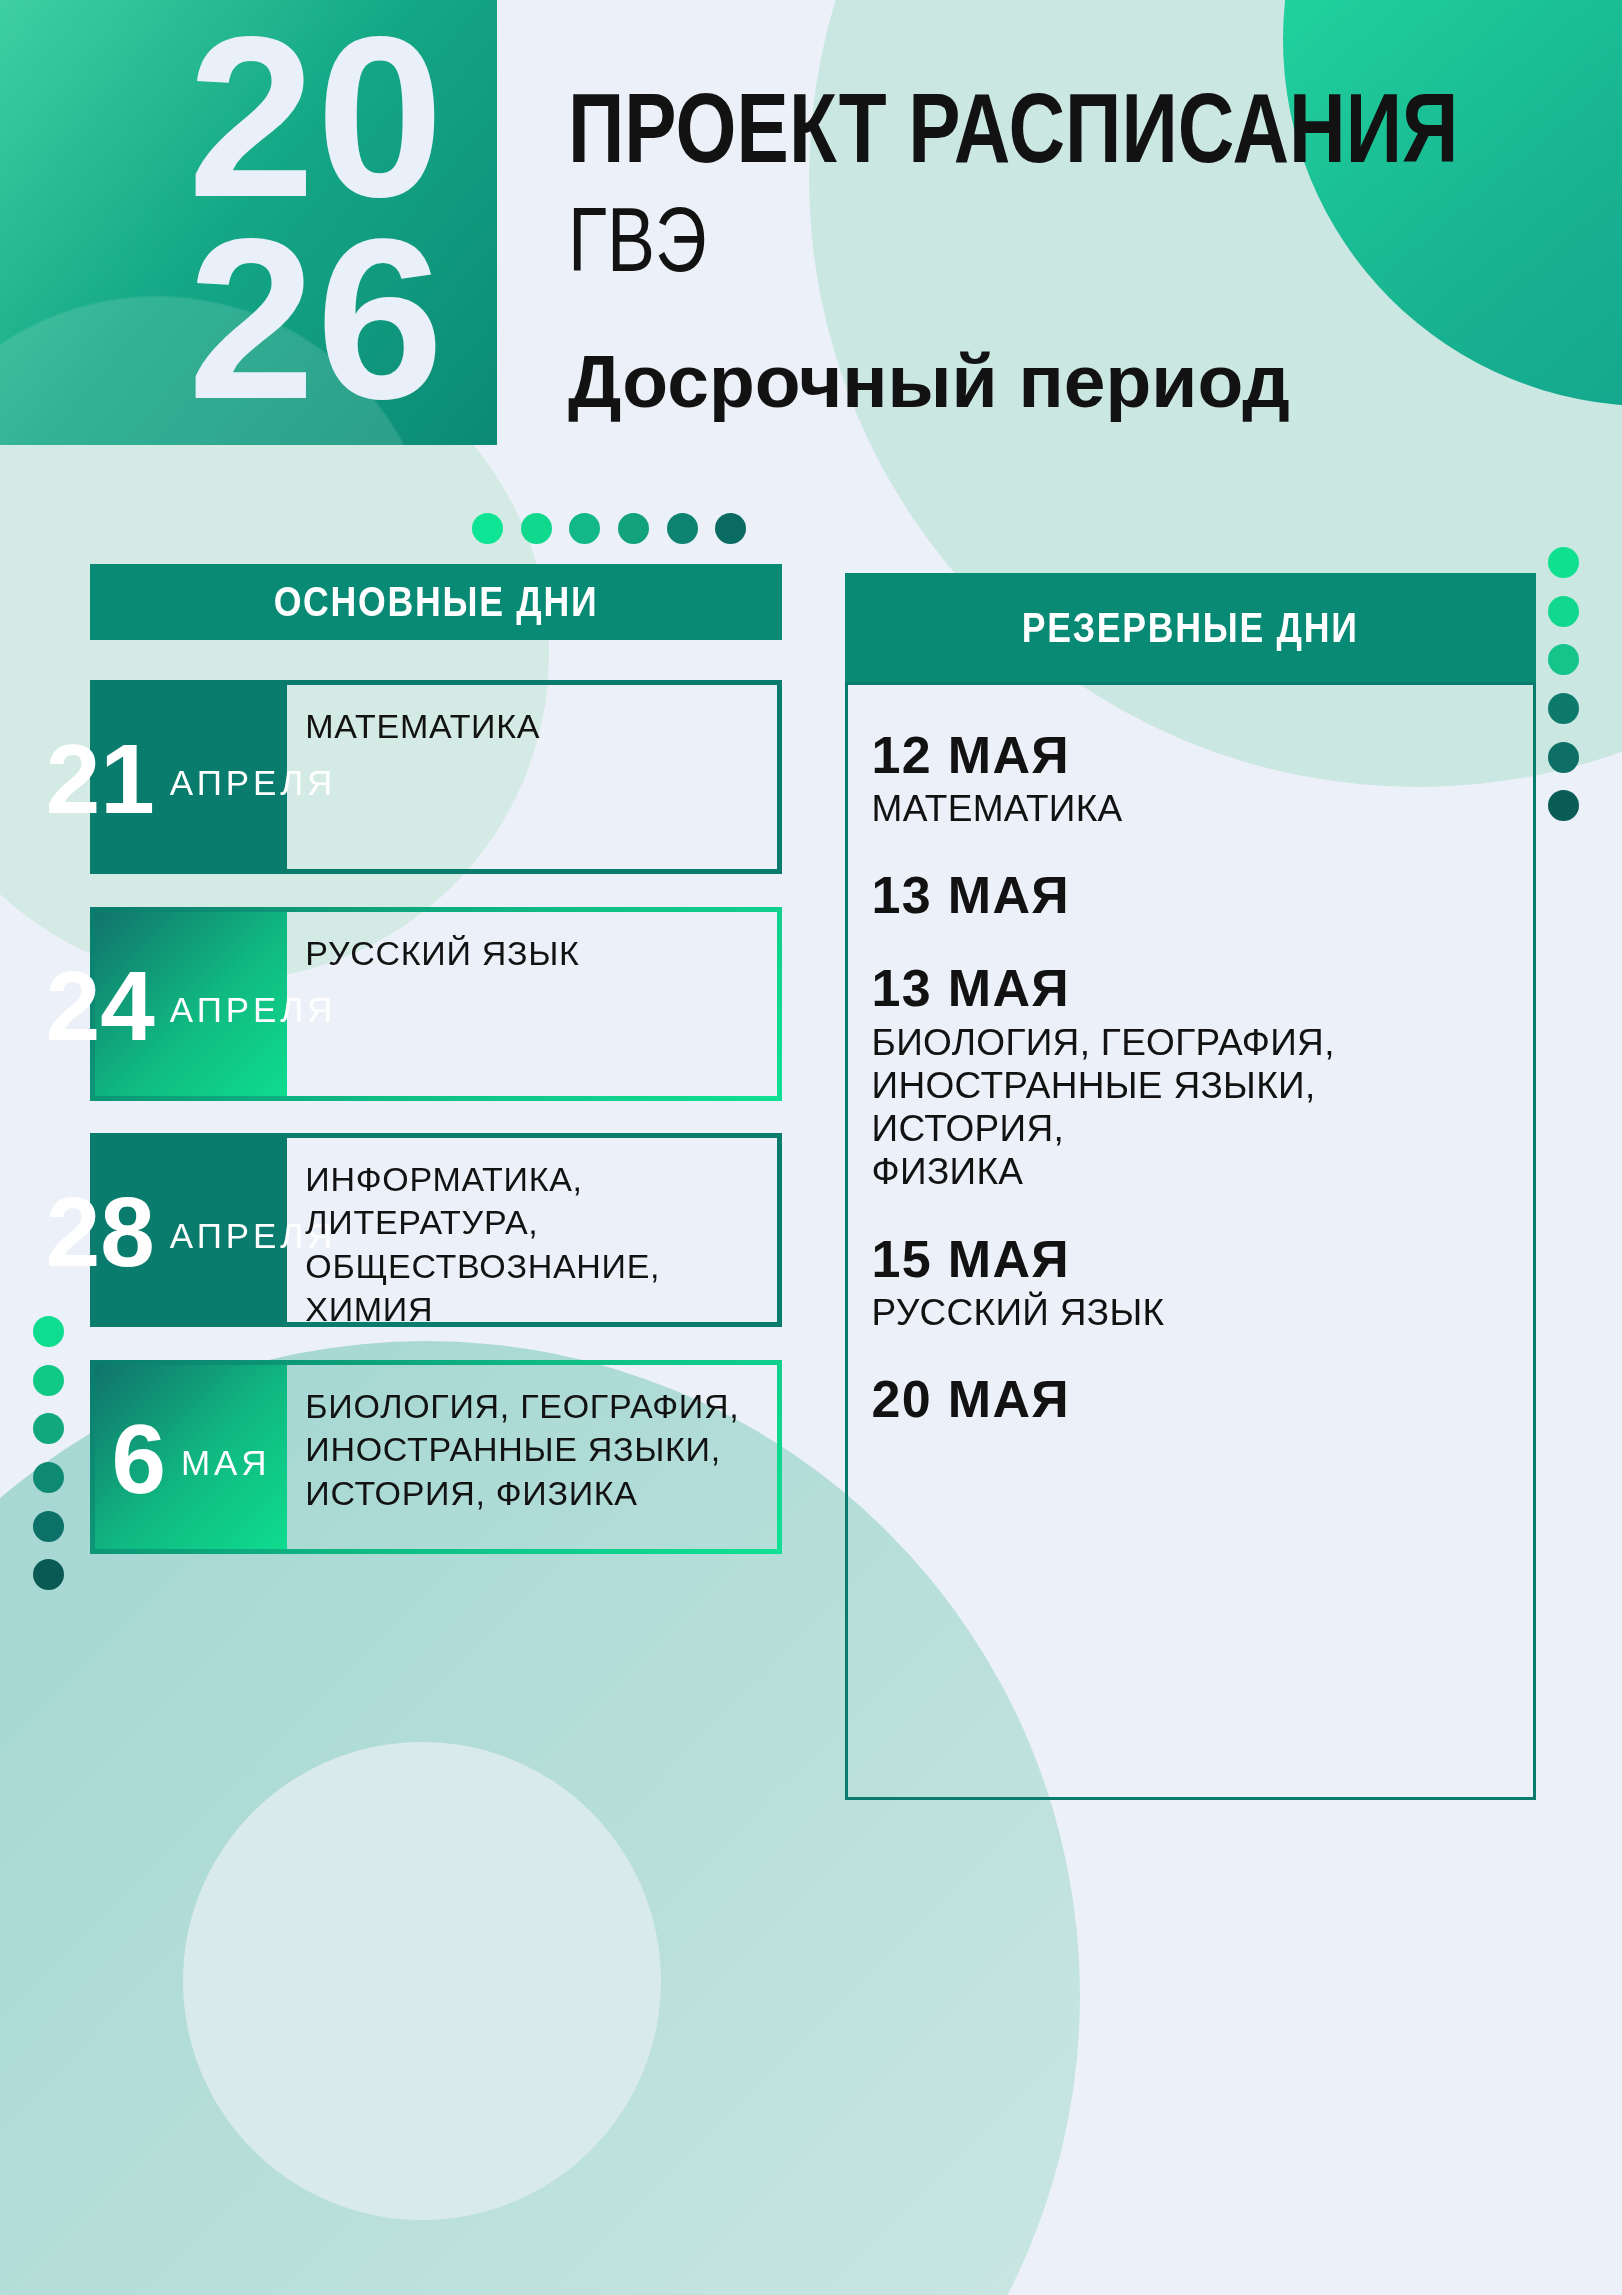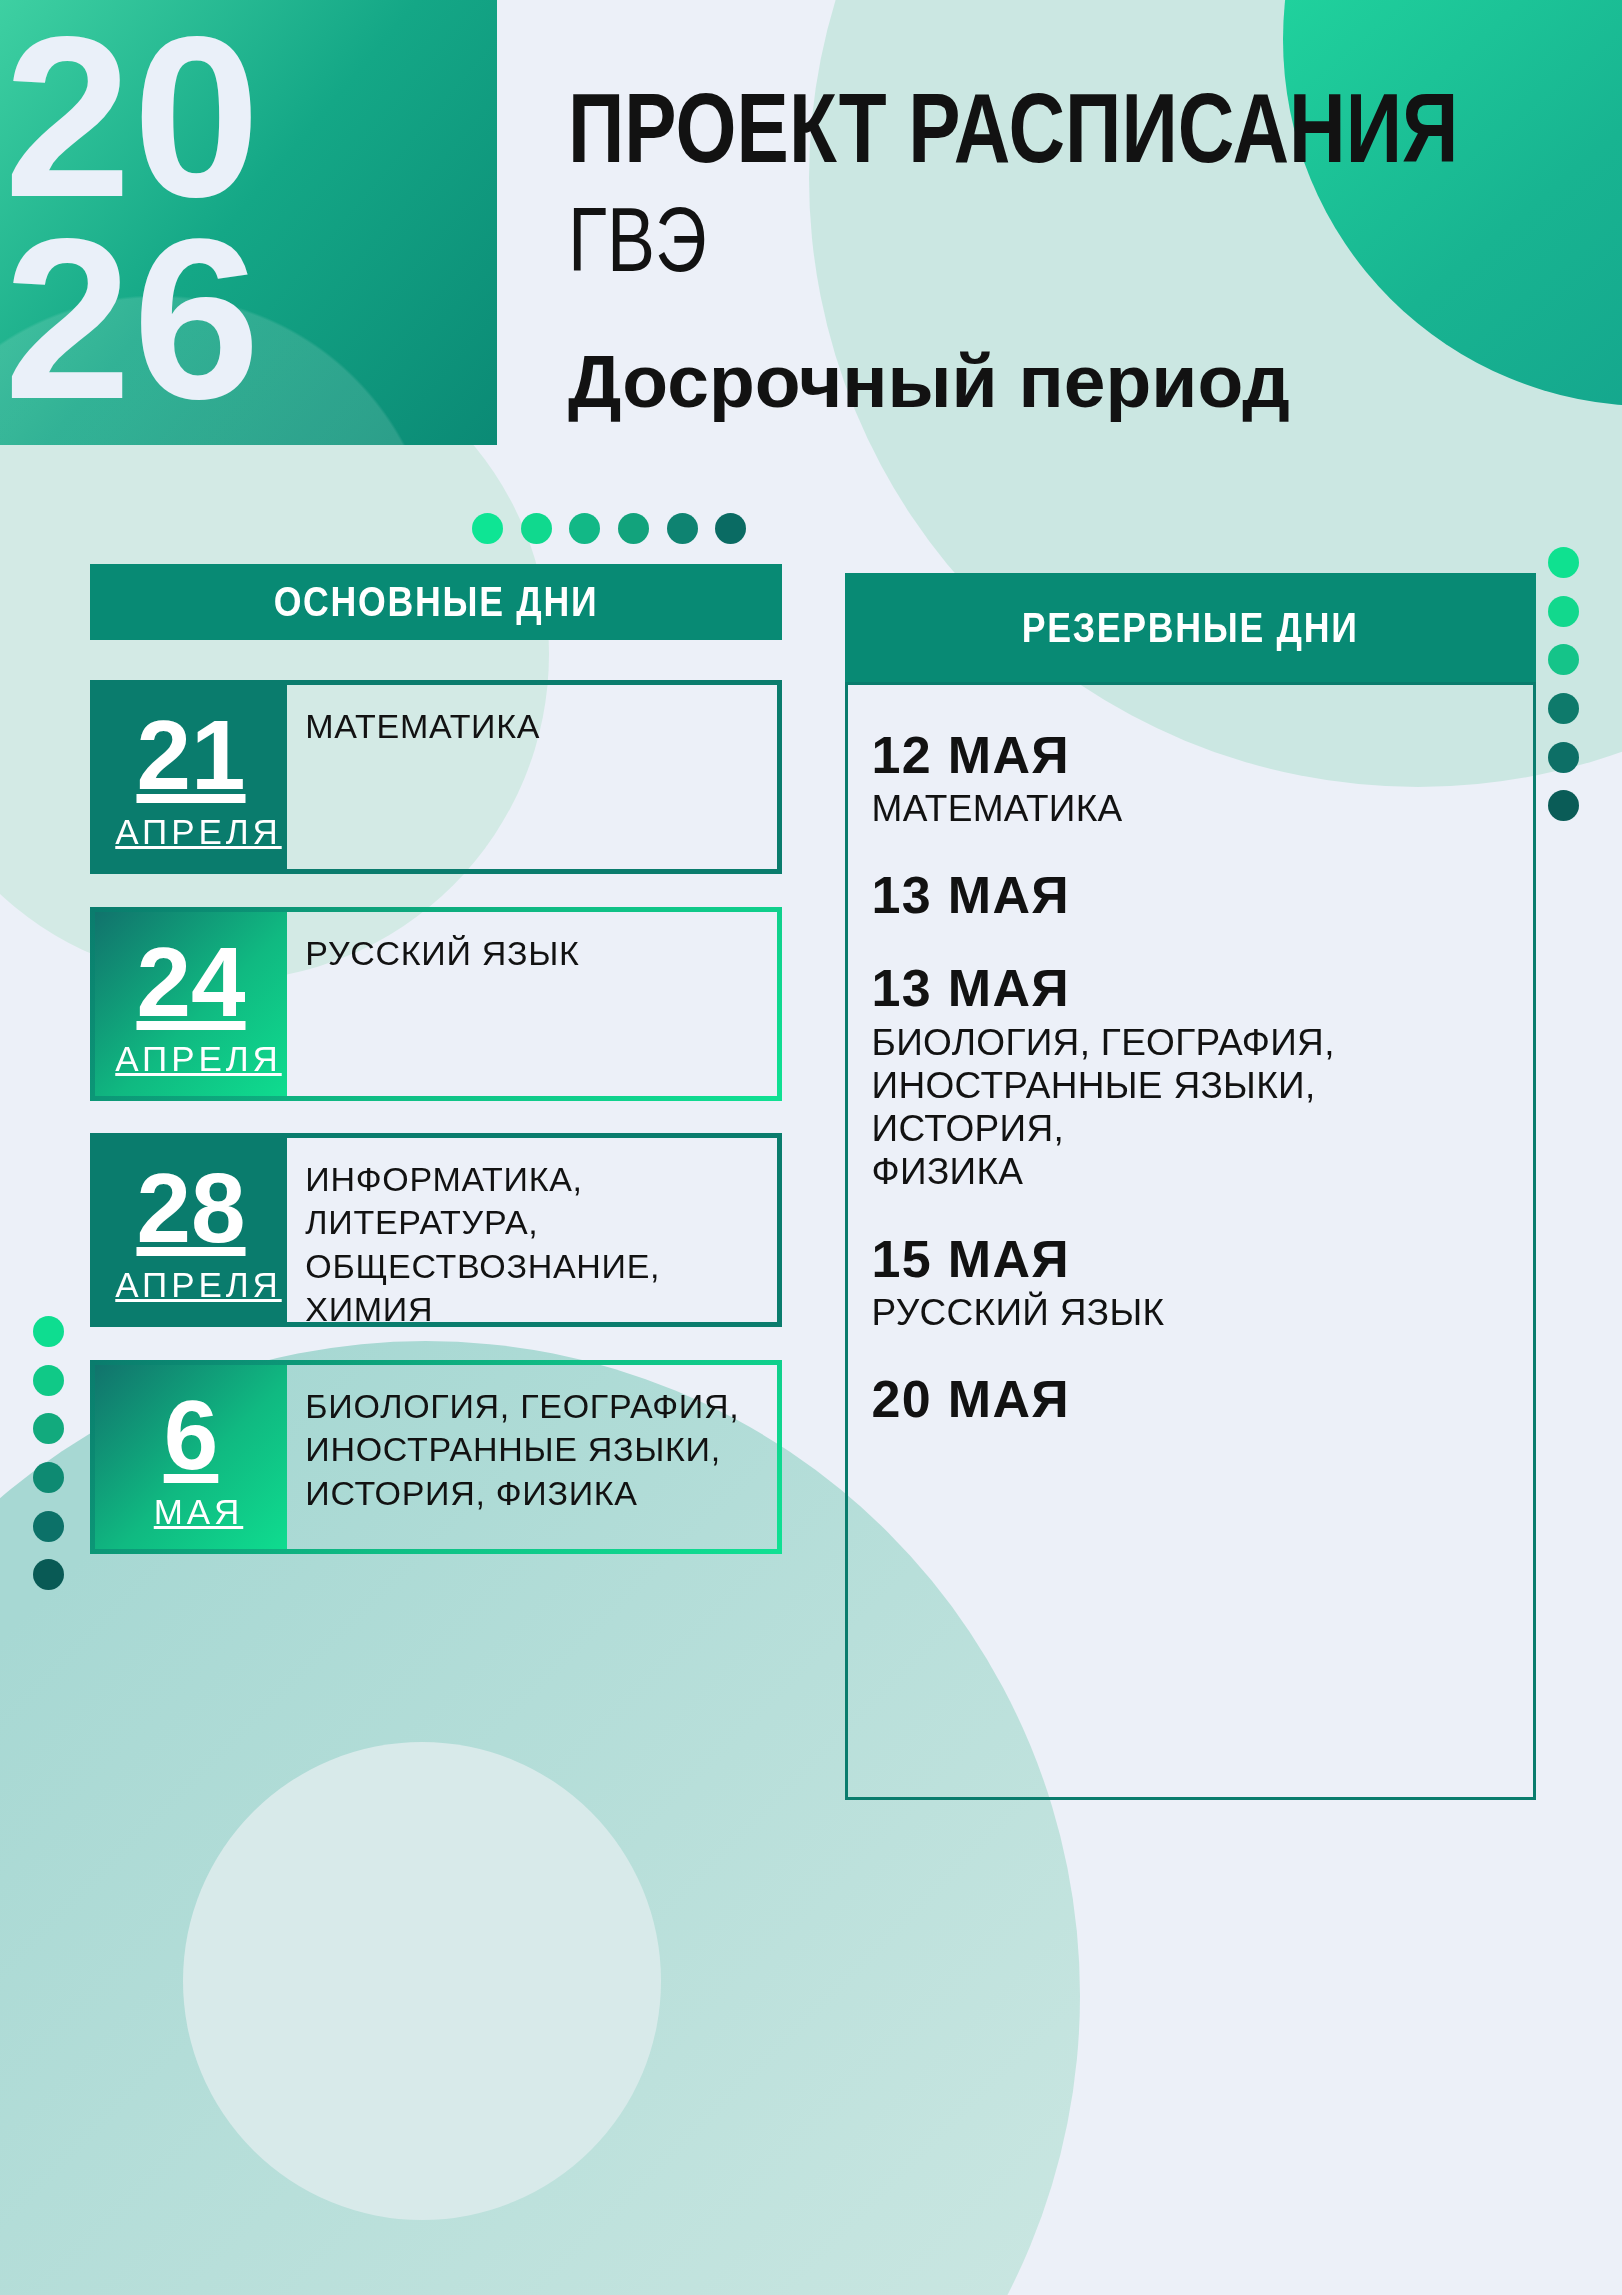--- a/index.html
+++ b/index.html
@@ -21,22 +21,22 @@
   #c-bottombig{left:-229px;top:1341px;width:1309px;height:1309px;
     background:linear-gradient(135deg,#A7D8D3 20%,#C9E6E1 85%);}
   #c-bottominner{left:183px;top:1742px;width:478px;height:478px;background:var(--mint_inner);}
 
   
   .year-square{
     position:absolute;left:0;top:0;width:497px;height:445px;z-index:3;
     background:
       radial-gradient(circle 281px at 157px 576px, rgba(255,255,255,.13) 0 99%, rgba(255,255,255,0) 100%),
       linear-gradient(130deg,#3ED0A2 0%,#14A786 48%,#0B8A75 100%);
-    display:flex;flex-direction:column;align-items:flex-start;
-    padding:17px 52px 0 4px;box-sizing:border-box;
+    display:flex;flex-direction:column;align-items:flex-end;
+    padding:17px 52px 0 16px;box-sizing:border-box;
   }
   .year-line{font-size:229px;font-weight:bold;color:#EAF0F9;line-height:.88;letter-spacing:1.3px;}
 
   
   .title-block{position:absolute;left:568px;top:77px;z-index:3;}
   .title{font-size:98px;font-weight:bold;line-height:1.05;white-space:nowrap;
     transform:scaleX(.8);transform-origin:left top;}
   .subtitle{font-size:90px;font-weight:400;margin-top:9.2px;white-space:nowrap;
     transform:scaleX(.8);transform-origin:left top;}
   .period{font-size:75px;font-weight:bold;margin-top:46px;white-space:nowrap;}
@@ -52,22 +52,22 @@
   .col-main{position:absolute;left:90px;top:564px;width:692px;z-index:3;}
   .col-header{height:76px;background:var(--teal);color:var(--white);
     display:flex;align-items:center;justify-content:center;}
   .hdr-text{font-size:42px;font-weight:bold;letter-spacing:2px;white-space:nowrap;transform:scaleX(.85);}
   .card{position:absolute;left:0;width:692px;height:194px;box-sizing:border-box;
     border:5.2px solid var(--teal_dark);}
   .card.grad{border:5.2px solid transparent;
     border-image:linear-gradient(135deg,#0A7C6D 0%,#0FBE85 55%,#10E093 100%) 1;}
   #card-0{top:116px;} #card-1{top:343px;border-radius:10px;} #card-2{top:569px;} #card-3{top:796px;}
   .date-block{position:absolute;left:0;top:0;bottom:0;width:192px;background:var(--teal_dark);
-    color:var(--white);display:flex;flex-direction:column;align-items:center;justify-content:center;
-    text-align:center;padding-top:3.9px;box-sizing:border-box;text-decoration:underline;}
+    color:var(--white);display:flex;flex-direction:row;align-items:center;justify-content:center;
+    text-align:center;padding-top:3.9px;box-sizing:border-box;}
   .card.grad .date-block{background:linear-gradient(135deg,#11736C 0%,#10B981 55%,#0FDC8F 100%);}
   .day{font-size:98px;font-weight:bold;line-height:1;}
   .month{font-size:35px;font-weight:400;letter-spacing:3.9px;margin-top:7.9px;margin-left:15px;}
   .subjects{position:absolute;left:192px;top:0;right:0;bottom:0;
     padding:19.6px 15.7px 13px 18.3px;font-size:34px;line-height:1.28;letter-spacing:0.7px;
     color:var(--ink);white-space:pre-line;}
 
   
   .col-reserve{position:absolute;left:845px;top:573px;width:691px;z-index:3;}
   .res-header{height:109px;background:var(--teal);color:var(--white);

